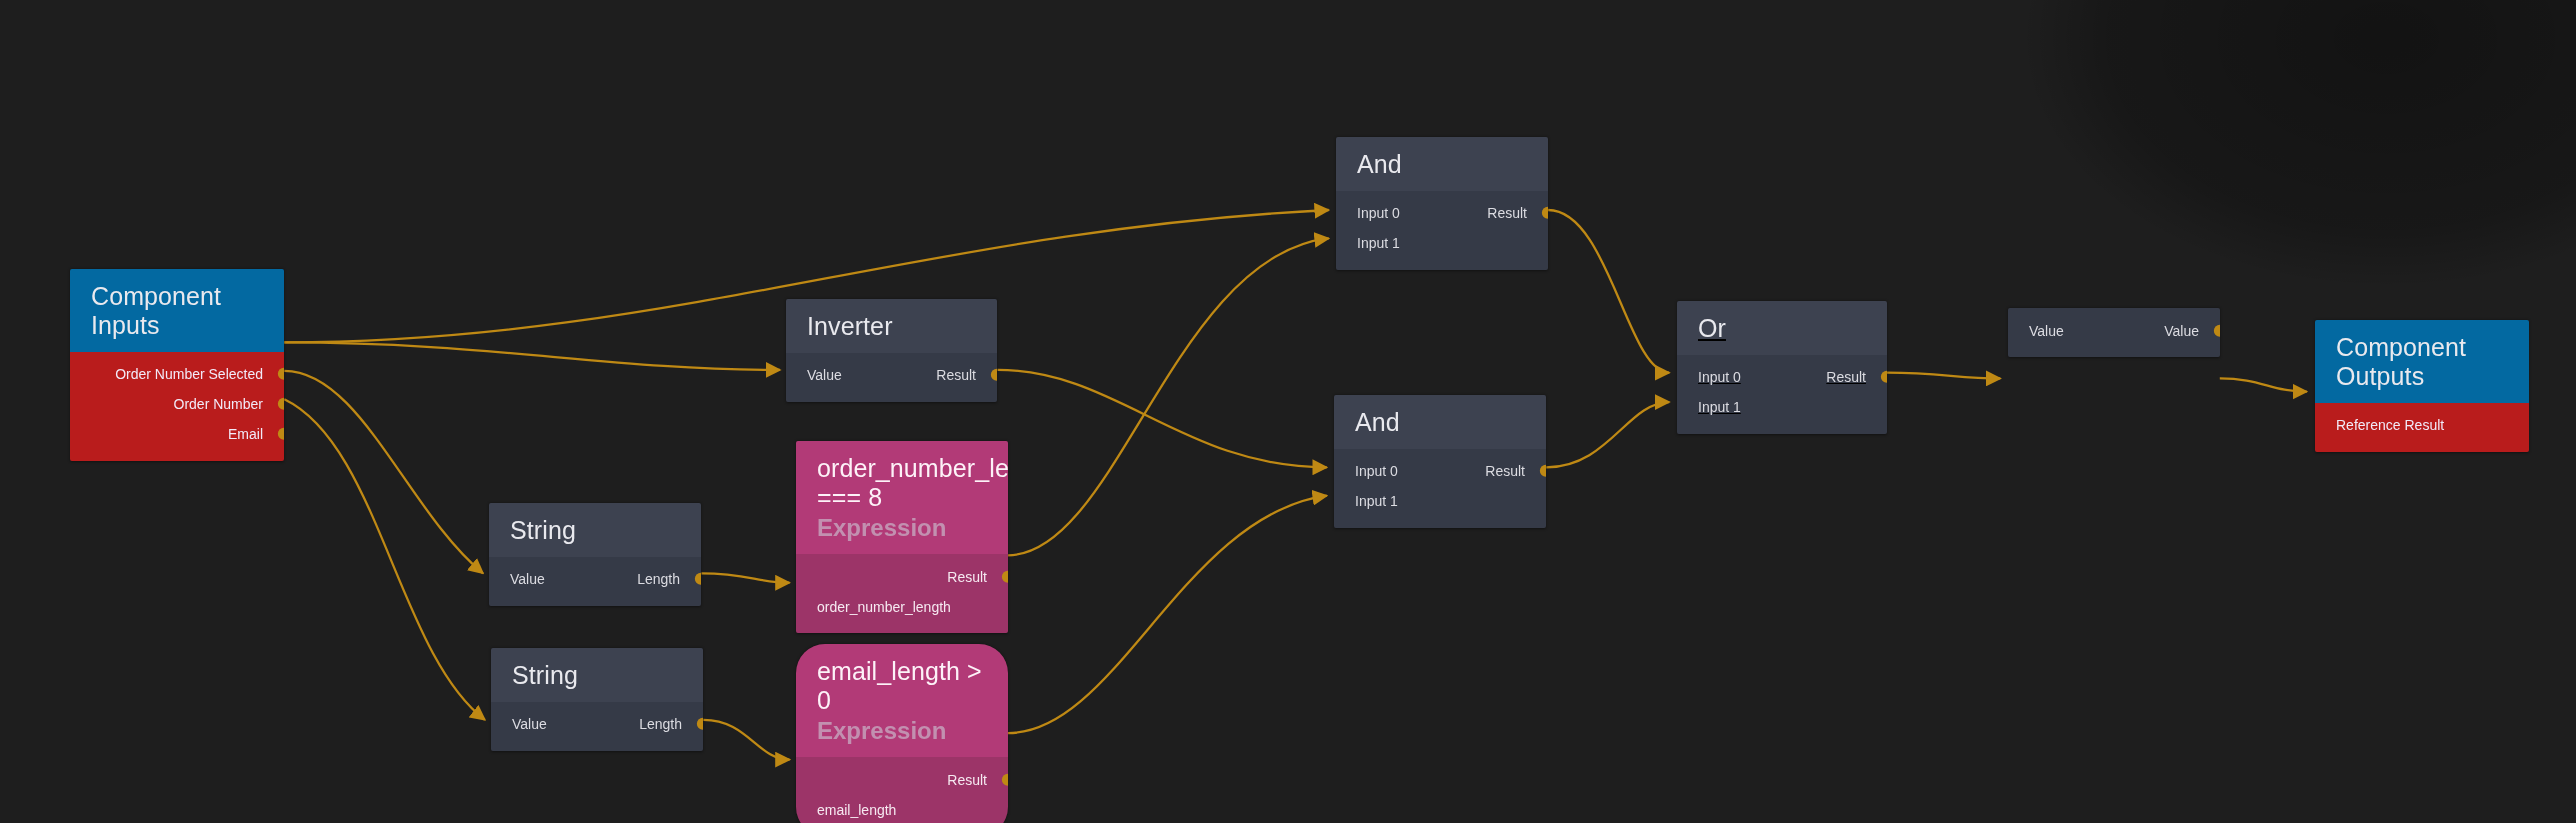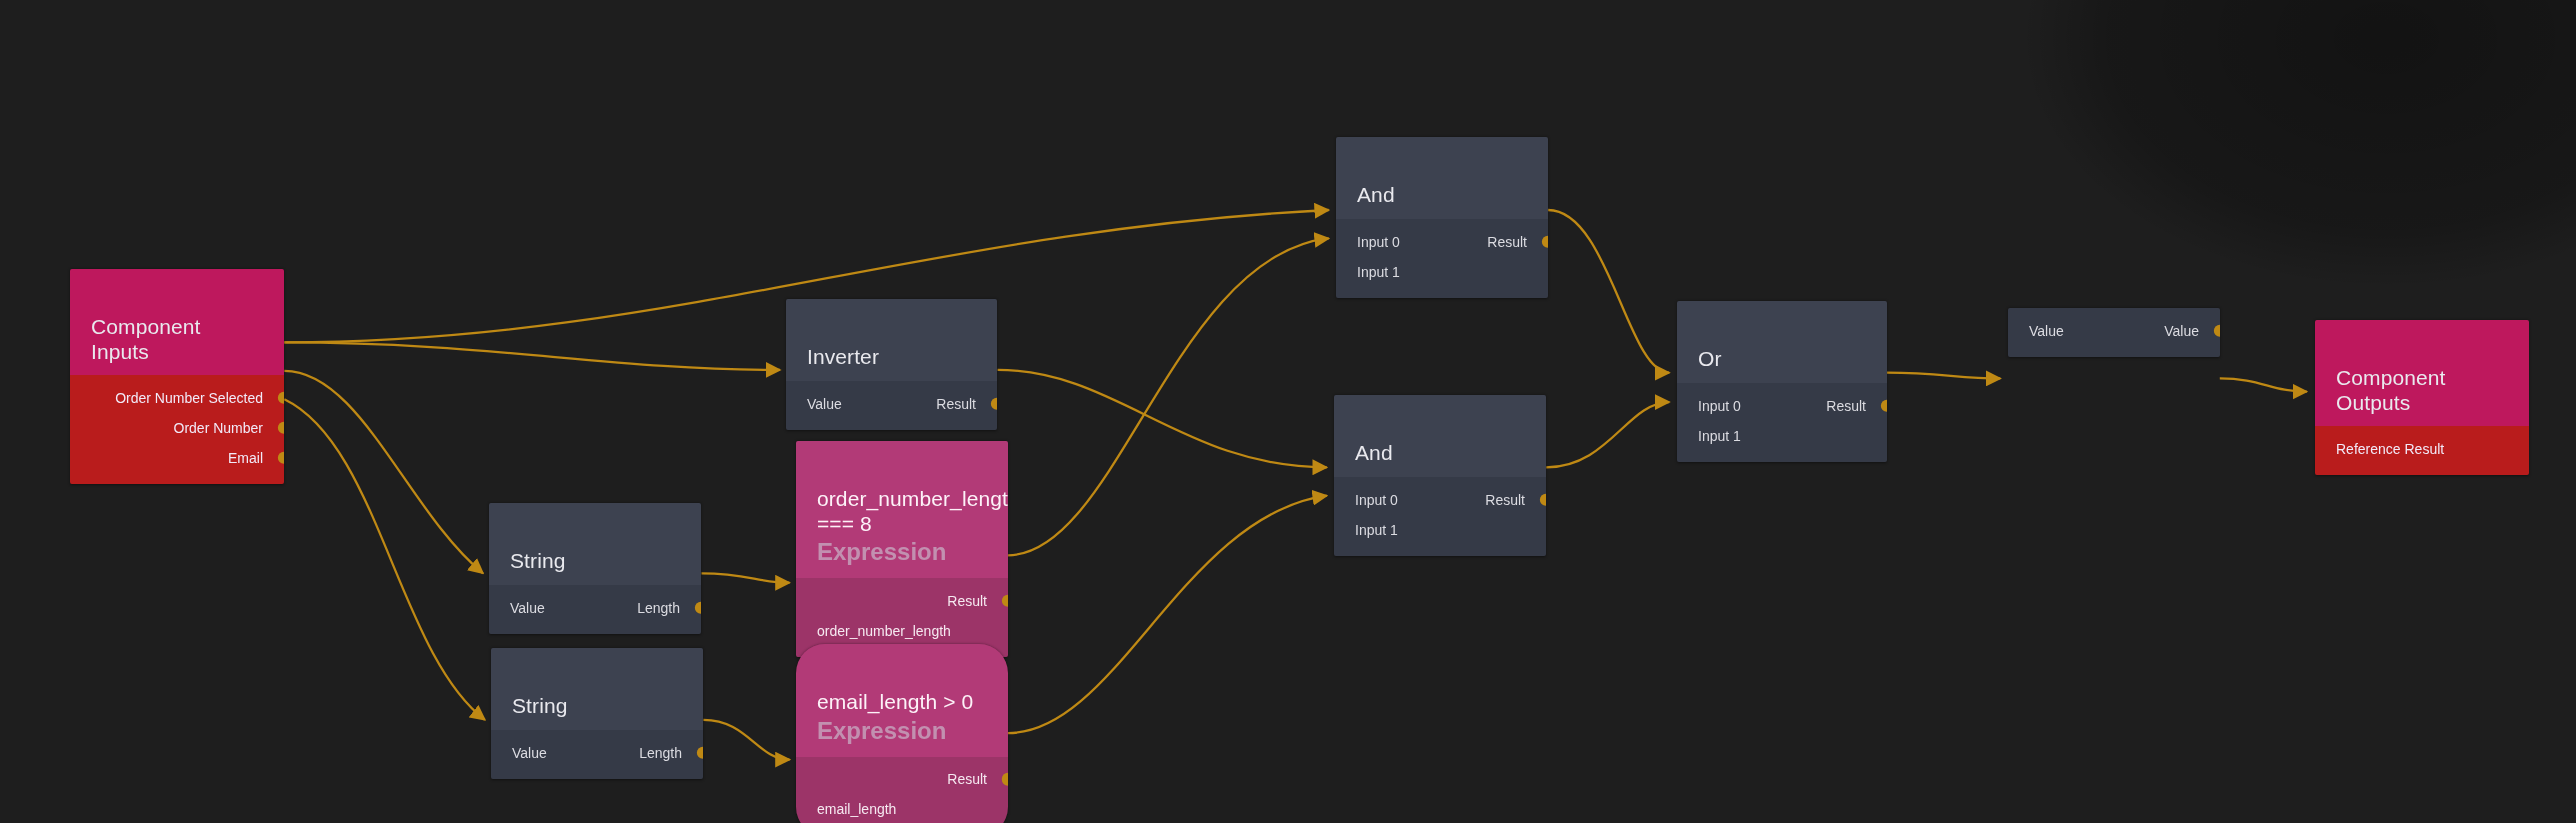--- a/index.html
+++ b/index.html
@@ -38,25 +38,24 @@
     border-radius: 1.9px;
     overflow: hidden;
     box-shadow: 0 0.9px 2.8px rgba(0,0,0,0.45);
   }
   .node-header {
     box-sizing: border-box;
     padding: 13.2px 21px 11.4px 21px;
   }
   .node-title {
     color: #e9e9ee;
-    font-size: 21px;
+    font-size: 25px;
     line-height: 1.16;
     letter-spacing: 0.1px;
     white-space: pre-line;
-    margin-top: 33px;
   }
   .node-subtitle {
     color: #c9b2c6;
     font-size: 24px;
     line-height: 1.2;
     margin-top: 2px;
     opacity: 0.72;
     font-weight: bold;
   }
   .node-body {
@@ -81,21 +80,21 @@
     margin-left: auto;
   }
   .port-row.only-out { justify-content: flex-end; }
   .port-row.only-in  { justify-content: flex-start; }
 
   
   .node.dark .node-header { background: #3d4250; }
   .node.dark .node-body   { background: #353a47; }
 
   
-  .node.purple .node-header { background: #be185d; }
+  .node.purple .node-header { background: #0369a1; }
   .node.purple .node-body   { background: #b91c1c; }
   .node.purple .port-label  { color: #f2eaf8; }
 
   
   .node.magenta .node-header { background: #b23a77; }
   .node.magenta .node-body   { background: #9c3468; }
   .node.magenta .port-label  { color: #f6e9f1; }
   .node.magenta .node-title  { color: #fdf2f8; }
 
   .dot {
@@ -258,21 +257,21 @@
             <span class="port-label in">Input 0</span>
             <span class="port-label out">Result</span>
             <span class="dot out"></span>
           </div>
           <div class="port-row only-in">
             <span class="dot in" style="opacity: 0;"></span>
             <span class="port-label in">Input 1</span>
           </div>
         </div>
       </div>
-      <div class="node dark" style="left: 1677px; top: 301px; width: 210px;">
+      <div class="node dark" style="left: 1677px; top: 301px; width: 210px; text-decoration: underline;">
         <div class="node-header">
           <div class="node-title">Or</div>
         </div>
         <div class="node-body">
           <div class="port-row">
             <span class="dot in" style="opacity: 0;"></span>
             <span class="port-label in">Input 0</span>
             <span class="port-label out">Result</span>
             <span class="dot out"></span>
           </div>

